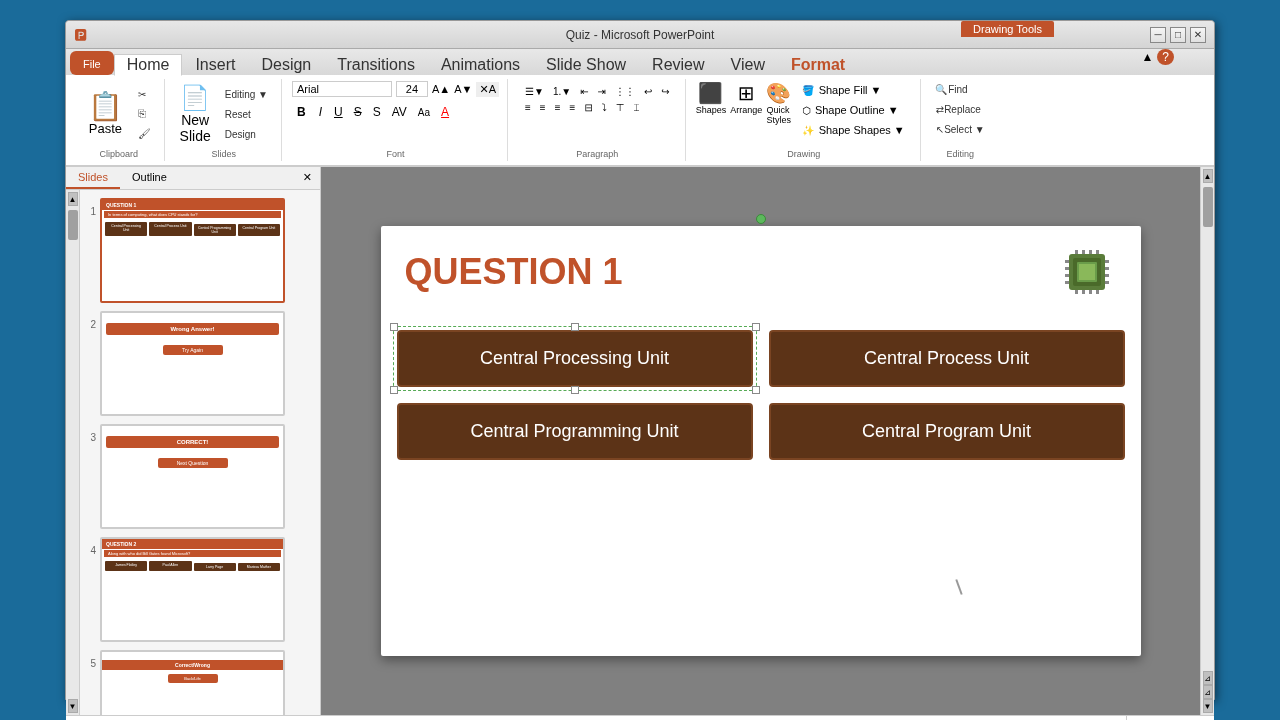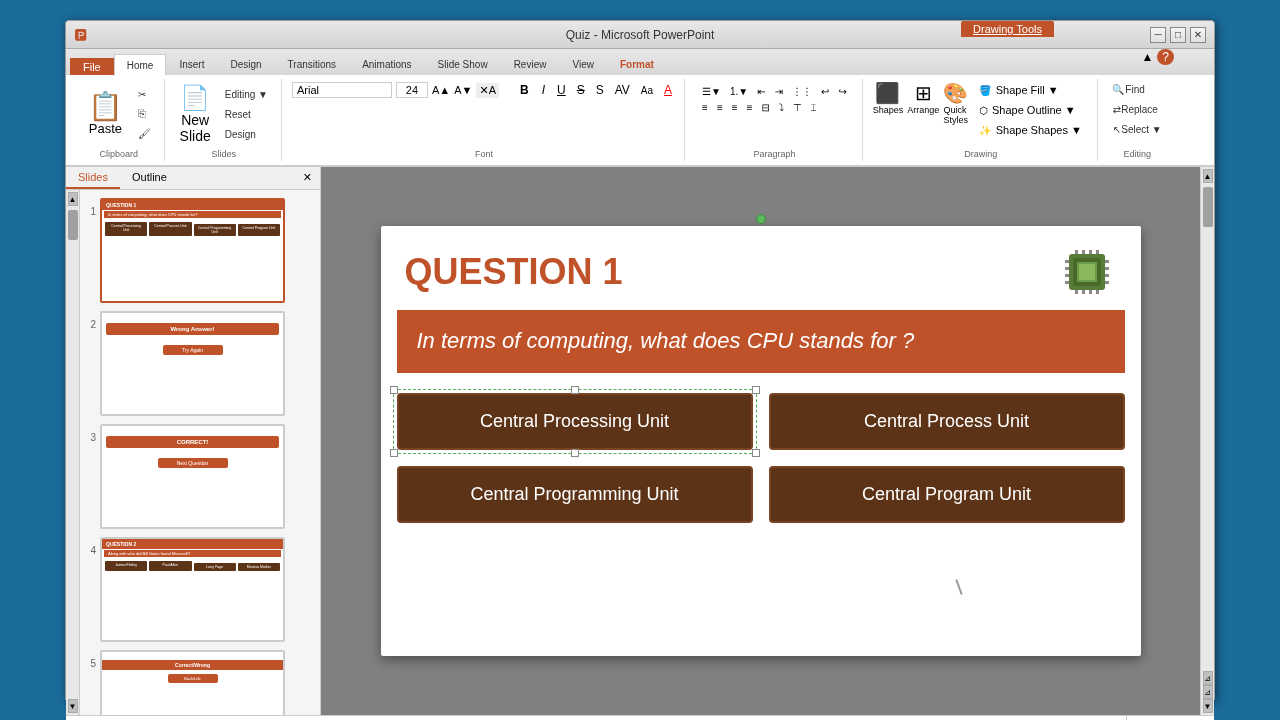--- a/index.html
+++ b/index.html
@@ -58,21 +58,21 @@
     }
     .ribbon-tabs {
       display: flex;
       background: linear-gradient(to bottom, #e8e8e8, #d8d8d8);
       height: 26px;
       align-items: flex-end;
       padding-left: 4px;
     }
     .ribbon-tab {
       padding: 4px 12px;
-      font-size: 10px;
+      font-size: 16px;
       cursor: pointer;
       border: 1px solid transparent;
       border-bottom: none;
       color: #333;
       height: 22px;
       display: flex; align-items: center;
     }
     .ribbon-tab.active {
       background: #fff;
       border-color: #ccc;
@@ -246,30 +246,30 @@
   </style>
 </head>
 <body>
 
 <div class="window">
 
   <div class="title-bar">
     <span style="font-size:14px; color:#c0522a; margin-right:6px;">🅿</span>
     <span class="title-bar-title">Quiz - Microsoft PowerPoint</span>
 
-    <div style="position:absolute; top:0; right:160px; background:#c0522a; color:white; font-size:11px; padding:2px 12px; border-radius:2px 2px 0 0;text-decoration:underline;">Drawing Tools</div>
+    <div style="position:absolute; top:0; right:160px; background:#c0522a; color:white; font-size:11px; padding:2px 12px; border-radius:2px 2px 0 0;">Drawing Tools</div>
     <div class="title-bar-controls">
       <div class="title-btn">─</div>
       <div class="title-btn">□</div>
       <div class="title-btn">✕</div>
     </div>
   </div>
 
   <div class="ribbon-tabs" style="position:relative;">
-    <div class="ribbon-tab" style="background:#c0522a; color:white; font-size:11px; height:17px;">File</div>
+    <div class="ribbon-tab" style="background:#c0522a; color:white; font-size:11px; height:24px;border-radius:6px;">File</div>
     <div class="ribbon-tab active">Home</div>
     <div class="ribbon-tab">Insert</div>
     <div class="ribbon-tab">Design</div>
     <div class="ribbon-tab">Transitions</div>
     <div class="ribbon-tab">Animations</div>
     <div class="ribbon-tab">Slide Show</div>
     <div class="ribbon-tab">Review</div>
     <div class="ribbon-tab">View</div>
     <div class="ribbon-tab" style="color:#c0522a; font-weight:bold;">Format</div>
     <div style="position:absolute; right:40px; top:0; display:flex; gap:4px; align-items:center;">
@@ -305,21 +305,21 @@
         <div style="display:flex;flex-direction:column;gap:3px;font-size:10px;">
           <div class="ribbon-btn ribbon-btn-small">Editing ▼</div>
           <div class="ribbon-btn ribbon-btn-small">Reset</div>
           <div class="ribbon-btn ribbon-btn-small">Design</div>
         </div>
       </div>
       <div class="ribbon-group-label">Slides</div>
     </div>
 
     <div class="ribbon-group">
-      <div style="display:flex;flex-direction:row;gap:16px;">
+      <div style="display:flex;flex-direction:column;gap:6px;">
         <div style="display:flex;gap:4px;align-items:center;">
           <input class="font-name-box" value="Arial" style="">
           <input class="font-size-box" value="24" style="">
           <span style="font-size:11px;cursor:pointer;">A▲</span>
           <span style="font-size:11px;cursor:pointer;">A▼</span>
           <span style="font-size:11px;cursor:pointer;background:#eee;padding:1px 3px;">✕A</span>
         </div>
         <div style="display:flex;gap:3px;align-items:center;">
           <span style="font-weight:bold;padding:1px 4px;cursor:pointer;border:1px solid transparent;">B</span>
           <span style="font-style:italic;padding:1px 4px;cursor:pointer;border:1px solid transparent;">I</span>
@@ -511,23 +511,20 @@
               <rect x="25" y="8" width="3" height="4" fill="#888"></rect>
               <rect x="32" y="8" width="3" height="4" fill="#888"></rect>
               <rect x="39" y="8" width="3" height="4" fill="#888"></rect>
               <rect x="18" y="48" width="3" height="4" fill="#888"></rect>
               <rect x="25" y="48" width="3" height="4" fill="#888"></rect>
               <rect x="32" y="48" width="3" height="4" fill="#888"></rect>
               <rect x="39" y="48" width="3" height="4" fill="#888"></rect>
             </svg>
           </div>
 
-          <div class="slide-question-box">
-            <span>In terms of computing, what does CPU stands for ?</span>
-          </div>
 
           <div class="slide-answers">
 
             <div style="position:relative;flex:1 1 calc(50% - 16px);">
 
               <div style="position:absolute;inset:-4px;border:1px dashed #5a5;pointer-events:none;z-index:10;">
                 <div style="position:absolute;top:-4px;left:-4px;width:8px;height:8px;background:white;border:1px solid #888;"></div>
                 <div style="position:absolute;top:-4px;right:-4px;width:8px;height:8px;background:white;border:1px solid #888;"></div>
                 <div style="position:absolute;bottom:-4px;left:-4px;width:8px;height:8px;background:white;border:1px solid #888;"></div>
                 <div style="position:absolute;bottom:-4px;right:-4px;width:8px;height:8px;background:white;border:1px solid #888;"></div>

